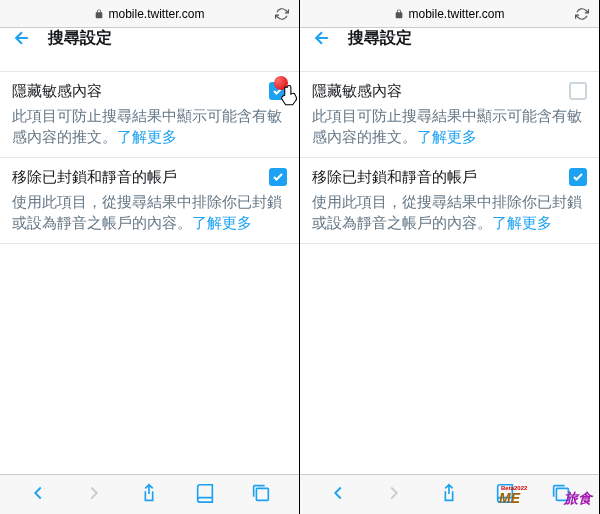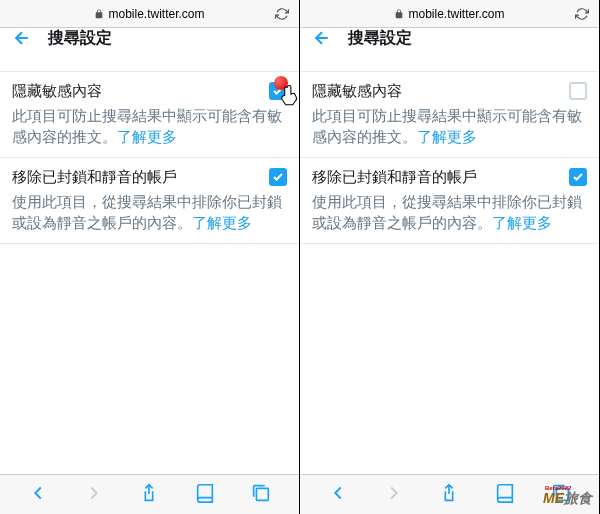--- a/index.html
+++ b/index.html
@@ -23,21 +23,21 @@
     .checkbox.checked { background: #1da1f2; }
     .checkbox.unchecked { border: 2px solid #ccd6dd; background: #fff; }
     .checkmark { width: 12px; height: 12px; }
     .bottom-bar { height: 40px; background: #f7f7f8; border-top: 1px solid #ccc; display: flex; align-items: center; justify-content: space-around; padding: 0 10px; }
     .nav-icon { width: 22px; height: 22px; }
     .pointer { position: absolute; width: 40px; height: 40px; z-index: 100; }
     .red-dot { width: 14px; height: 14px; background: radial-gradient(circle at 30% 30%, #ff6b6b, #d20000); border-radius: 50%; position: absolute; top: 0; left: 8px; }
     .hand { position: absolute; top: 6px; left: 10px; width: 28px; height: 28px; }
     .watermark { position: absolute; bottom: 6px; right: 8px; font-size: 14px; font-weight: 700; font-style: italic; z-index: 50; }
     .wm-me { color: #a16207; }
-    .wm-text { color: #737373; }
+    .wm-text { color: #a21caf; margin-left: 44px; }
     .wm-sub { font-size: 6px; color: #d20000; display: block; line-height: 0.5; font-style: normal; margin-left: 2px; }
   </style>
 </head>
 <body>
 
 <div class="phone">
   <div class="url-bar">
     <span>
       <svg class="lock-icon" viewBox="0 0 24 24" fill="#555">
           <path d="M18 8h-1V6c0-2.76-2.24-5-5-5S7 3.24 7 6v2H6c-1.1 0-2 .9-2 2v10c0 1.1.9 2 2 2h12c1.1 0 2-.9 2-2V10c0-1.1-.9-2-2-2zM9 6c0-1.66 1.34-3 3-3s3 1.34 3 3v2H9V6z"></path>

